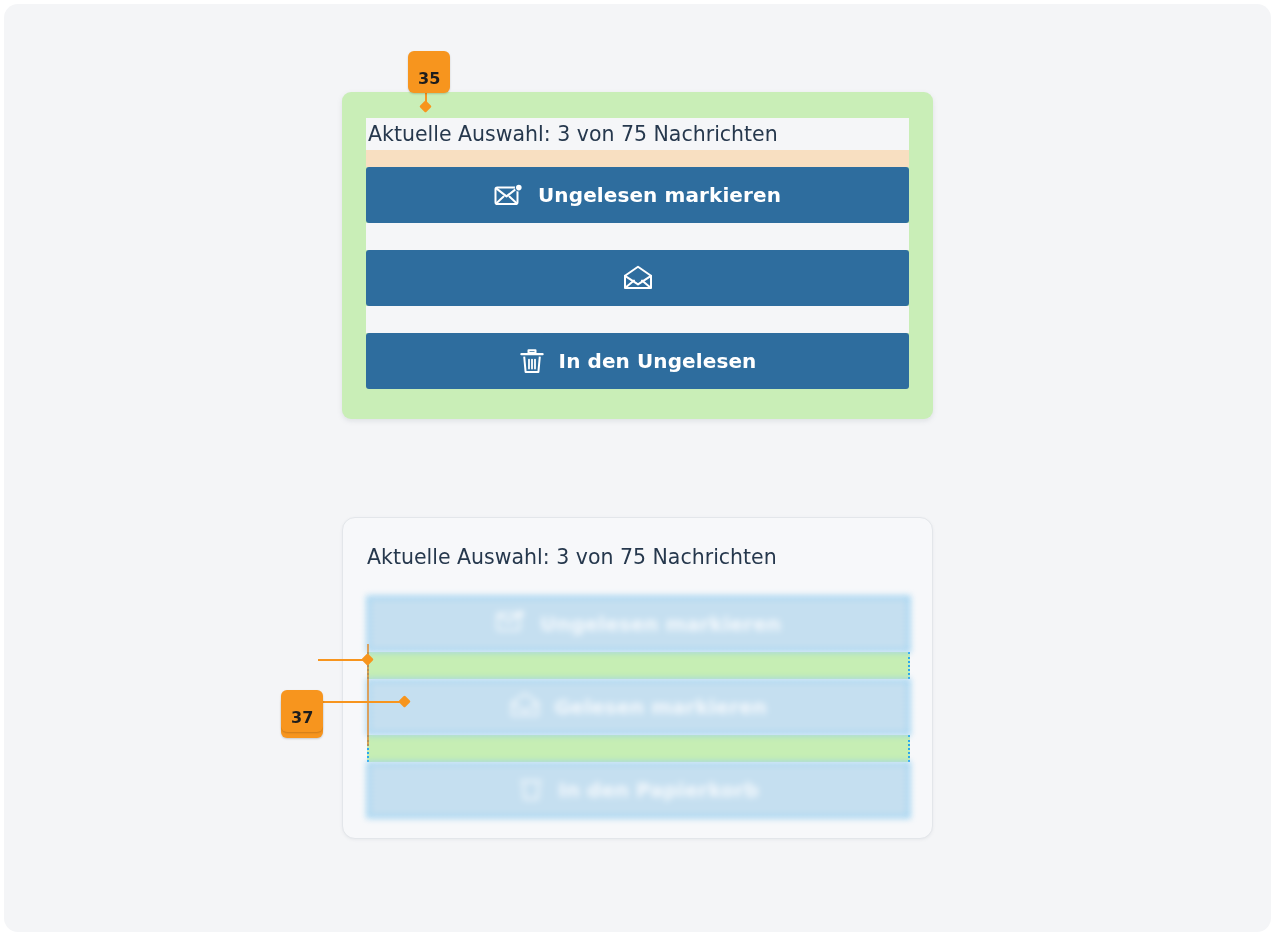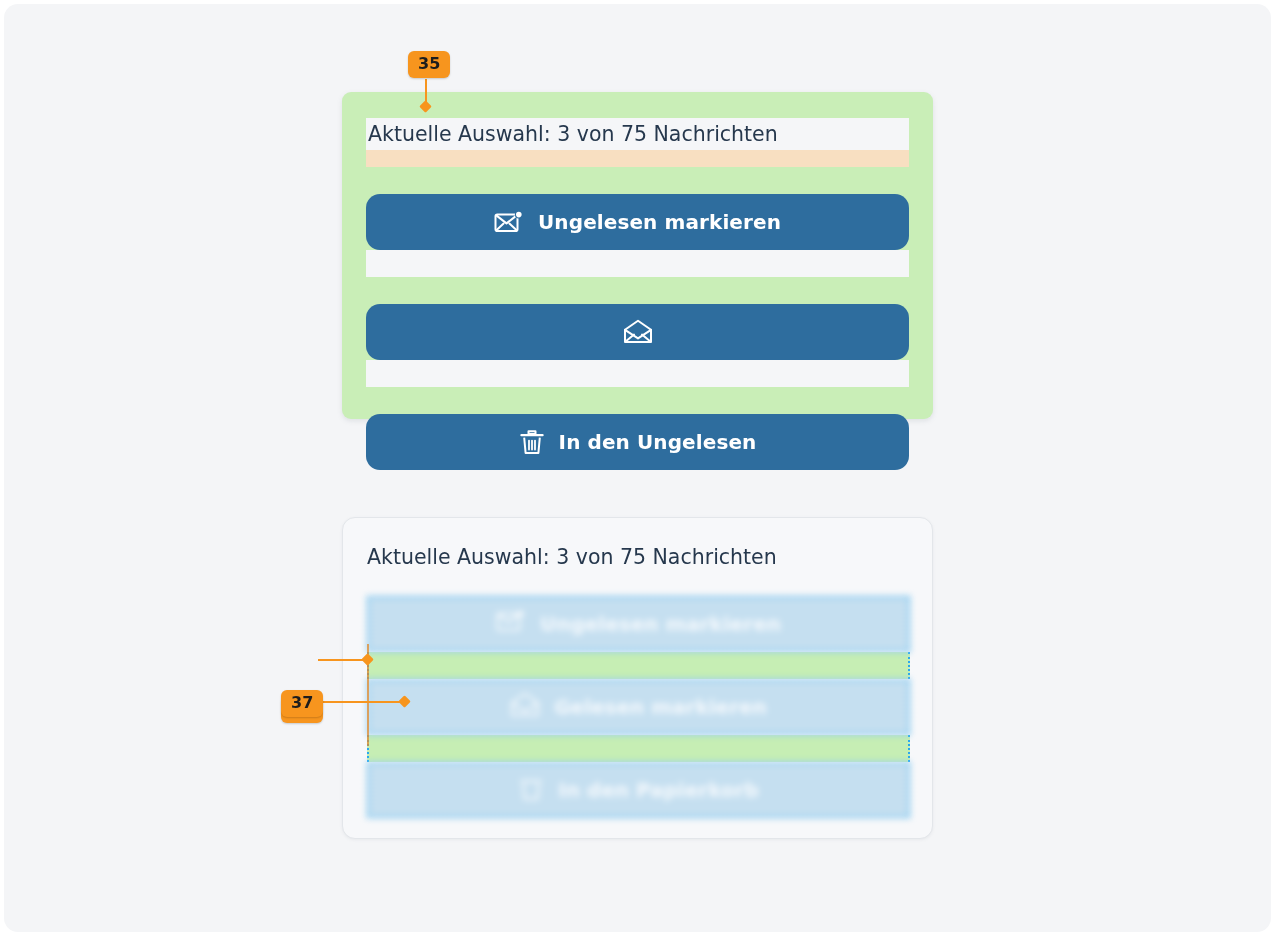--- a/index.html
+++ b/index.html
@@ -59,35 +59,34 @@
     background: #f8dfc1;
     height: 17px;
   }
   .gap-band {
     background: #f5f6f8;
     height: 27px;
   }
   .btn {
     height: 56px;
     background: #2e6d9e;
-    border-radius: 14px;
+    border-radius: 3px;
     display: flex;
     align-items: center;
     justify-content: center;
     gap: 14px;
     color: #ffffff;
     font-size: 20px;
     font-weight: bold;
     font-family: "DejaVu Sans", "Liberation Sans", sans-serif;
     border: none;
     width: 100%;
     padding: 0;
     cursor: pointer;
     box-sizing: border-box;
-    margin-top: 27px;
   }
   .btn .icon { display: flex; align-items: center; justify-content: center; }
   .btn .label { white-space: nowrap; letter-spacing: .1px; }
 
   
   .white-card {
     position: absolute;
     left: 342px;
     top: 517px;
     width: 591px;
@@ -138,21 +137,21 @@
 
   
   .badge {
     position: absolute;
     background: #f7951e;
     color: #1d1d1d;
     font-weight: bold;
     font-size: 16px;
     font-family: "DejaVu Sans", "Liberation Sans", sans-serif;
     border-radius: 6px;
-    padding: 5px 10px 6px;
+    padding: 20px 10px 6px;
     line-height: 1;
     box-shadow: 0 1px 2px rgba(0,0,0,0.18);
     z-index: 40;
   }
   .leader-v {
     position: absolute;
     width: 2px;
     background: #f7951e;
     z-index: 35;
   }

